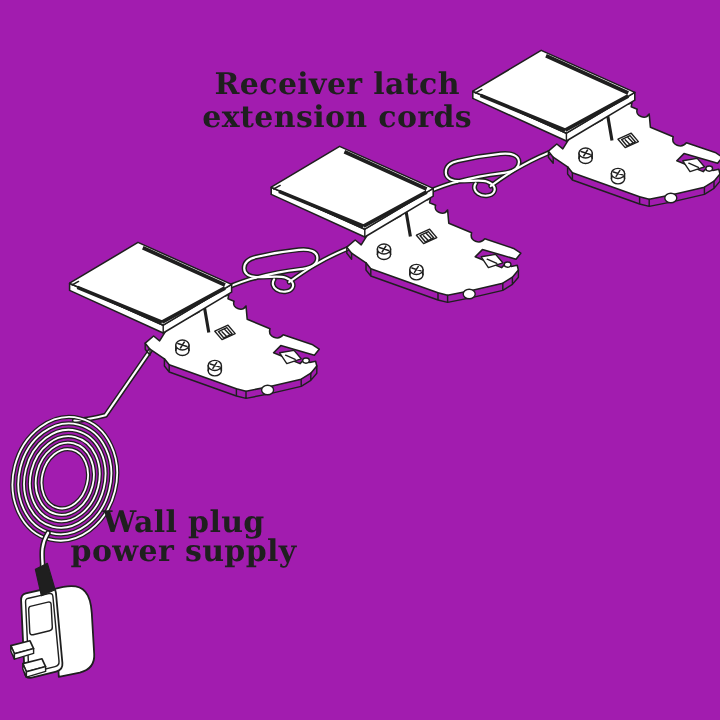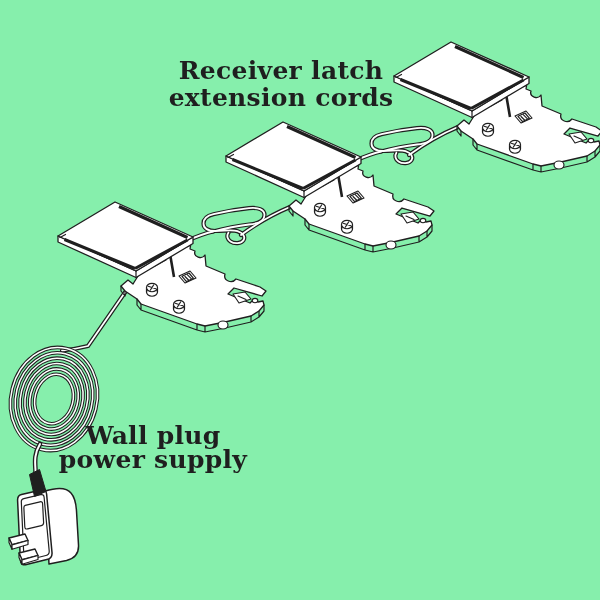--- a/index.html
+++ b/index.html
@@ -1,16 +1,16 @@
 <!DOCTYPE html>
 <html><head>
 <meta charset="utf-8">
 <style>
   html,body{margin:0;padding:0;background:#ffffff;}
-  .stage{width:600px;height:600px;position:relative;background:#86efac;overflow:hidden;}
+  .stage{width:600px;height:600px;position:relative;background:#a21caf;overflow:hidden;}
   svg{display:block;}
   text{font-family:"DejaVu Serif","Liberation Serif",serif;font-weight:bold;fill:#1f1f1f;}
   .lbl{font-size:25px;letter-spacing:.3px;}
   .ol{fill:#ffffff;stroke:#1f1f1f;stroke-width:1.3;stroke-linejoin:round;}
   .ln{fill:none;stroke:#1f1f1f;stroke-width:1.2;stroke-linejoin:round;stroke-linecap:round;}
   .thk{fill:none;stroke:#1f1f1f;stroke-width:3.1;stroke-linecap:butt;}
   .mk{fill:none;stroke:#1f1f1f;stroke-width:2.6;stroke-linecap:butt;}
   .det{fill:#ffffff;stroke:#1f1f1f;stroke-width:1.15;stroke-linejoin:round;}
   .tube{fill:none;stroke-linecap:round;stroke-linejoin:round;stroke:currentColor;}
 </style>

